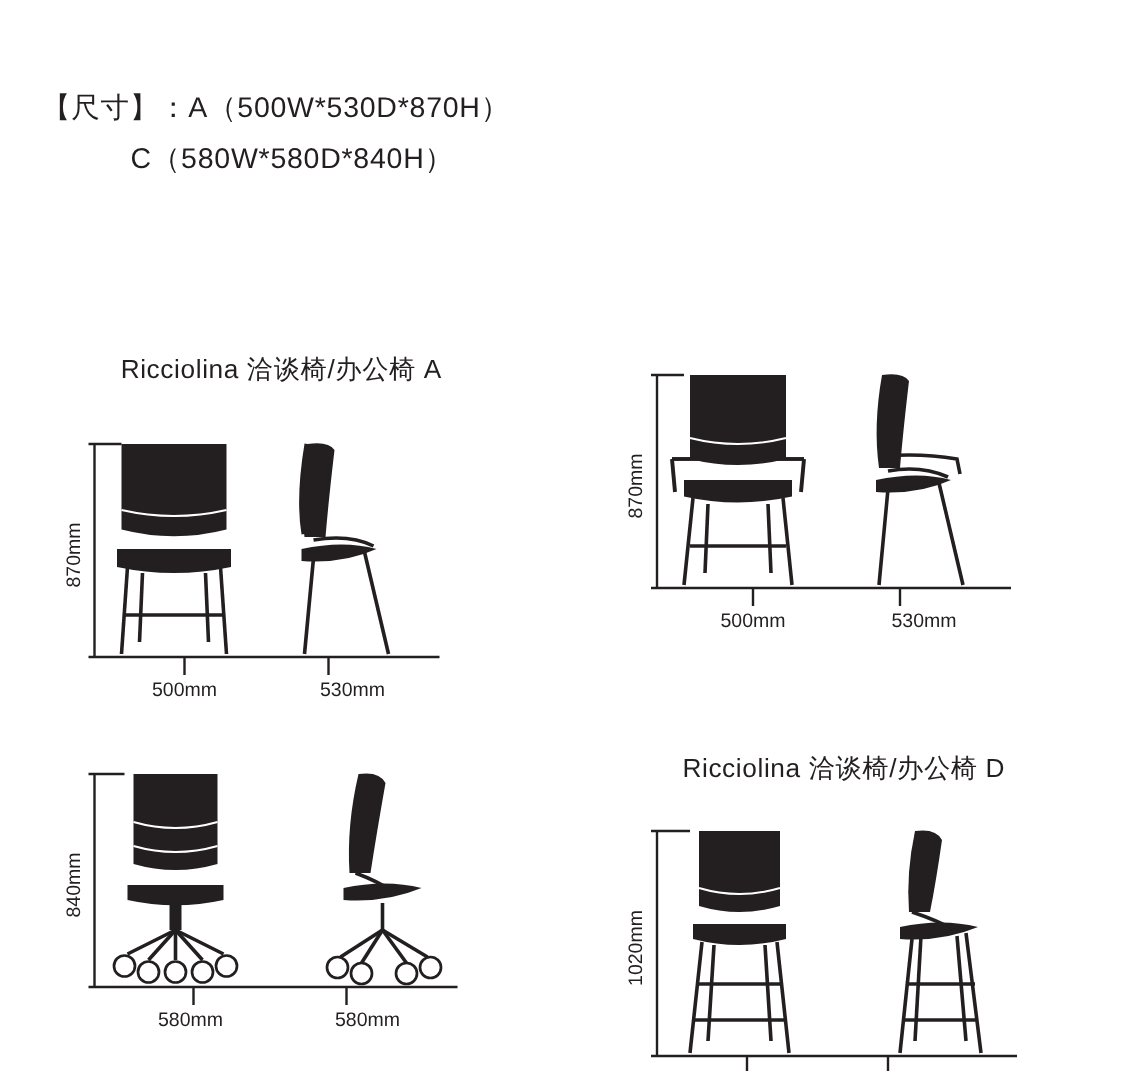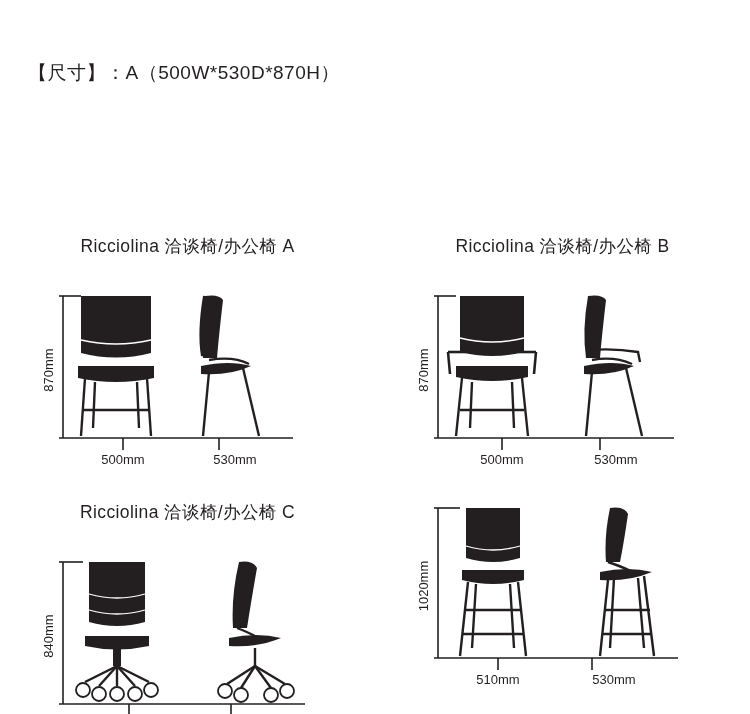--- a/index.html
+++ b/index.html
@@ -65,20 +65,23 @@
     margin: 0 auto;
   }
 </style>
 </head>
 <body>
 
 <div class="dims">
   <div class="row">
     <span>【尺寸】：</span><span>A</span><span>（500W*530D*870H）</span>
   </div>
+  <div class="row indent">
+    <span>C</span><span>（580W*580D*840H）</span>
+  </div>
 </div>
 
 <div class="grid">
 
   <div class="prow">
 
     <div class="cell">
       <div class="cell-title">Ricciolina 洽谈椅/办公椅 A</div>
       <div class="fig">
         <svg width="330" height="200" viewBox="0 0 330 200">
@@ -123,21 +126,20 @@
             <line x1="100" y1="160" x2="100" y2="172"></line>
             <line x1="196" y1="160" x2="196" y2="172"></line>
           </g>
           <text x="100" y="186" text-anchor="middle" font-family="Liberation Sans, sans-serif" font-size="13" fill="#231f20">500mm</text>
           <text x="212" y="186" text-anchor="middle" font-family="Liberation Sans, sans-serif" font-size="13" fill="#231f20">530mm</text>
         </svg>
       </div>
     </div>
 
     <div class="cell">
-      <div class="cell-title">Ricciolina 洽谈椅/办公椅 B</div>
       <div class="fig">
         <svg width="330" height="200" viewBox="0 0 330 200">
           <g fill="none" stroke="#231f20" stroke-width="1.6">
             <line x1="40" y1="18" x2="40" y2="160"></line>
             <line x1="36" y1="18" x2="58" y2="18"></line>
             <line x1="36" y1="160" x2="276" y2="160"></line>
           </g>
           <text x="30" y="92" transform="rotate(-90 30 92)" text-anchor="middle" font-family="Liberation Sans, sans-serif" font-size="13" fill="#231f20">870mm</text>
 
           <g>
@@ -178,21 +180,20 @@
           <text x="104" y="186" text-anchor="middle" font-family="Liberation Sans, sans-serif" font-size="13" fill="#231f20">500mm</text>
           <text x="218" y="186" text-anchor="middle" font-family="Liberation Sans, sans-serif" font-size="13" fill="#231f20">530mm</text>
         </svg>
       </div>
     </div>
   </div>
 
   <div class="prow">
 
     <div class="cell">
-      <div class="cell-title">Ricciolina 洽谈椅/办公椅 C</div>
       <div class="fig">
         <svg width="330" height="200" viewBox="0 0 330 200">
           <g fill="none" stroke="#231f20" stroke-width="1.6">
             <line x1="40" y1="18" x2="40" y2="160"></line>
             <line x1="36" y1="18" x2="60" y2="18"></line>
             <line x1="36" y1="160" x2="282" y2="160"></line>
           </g>
           <text x="30" y="92" transform="rotate(-90 30 92)" text-anchor="middle" font-family="Liberation Sans, sans-serif" font-size="13" fill="#231f20">840mm</text>
 
           <g>
@@ -242,20 +243,21 @@
             <line x1="106" y1="160" x2="106" y2="172"></line>
             <line x1="208" y1="160" x2="208" y2="172"></line>
           </g>
           <text x="104" y="186" text-anchor="middle" font-family="Liberation Sans, sans-serif" font-size="13" fill="#231f20">580mm</text>
           <text x="222" y="186" text-anchor="middle" font-family="Liberation Sans, sans-serif" font-size="13" fill="#231f20">580mm</text>
         </svg>
       </div>
     </div>
 
     <div class="cell">
+      <div class="cell-title">Ricciolina 洽谈椅/办公椅 D</div>
       <div class="fig">
         <svg width="330" height="200" viewBox="0 0 330 200">
           <g fill="none" stroke="#231f20" stroke-width="1.6">
             <line x1="40" y1="10" x2="40" y2="160"></line>
             <line x1="36" y1="10" x2="62" y2="10"></line>
             <line x1="36" y1="160" x2="280" y2="160"></line>
           </g>
           <text x="30" y="88" transform="rotate(-90 30 88)" text-anchor="middle" font-family="Liberation Sans, sans-serif" font-size="13" fill="#231f20">1020mm</text>
 
           <g>

